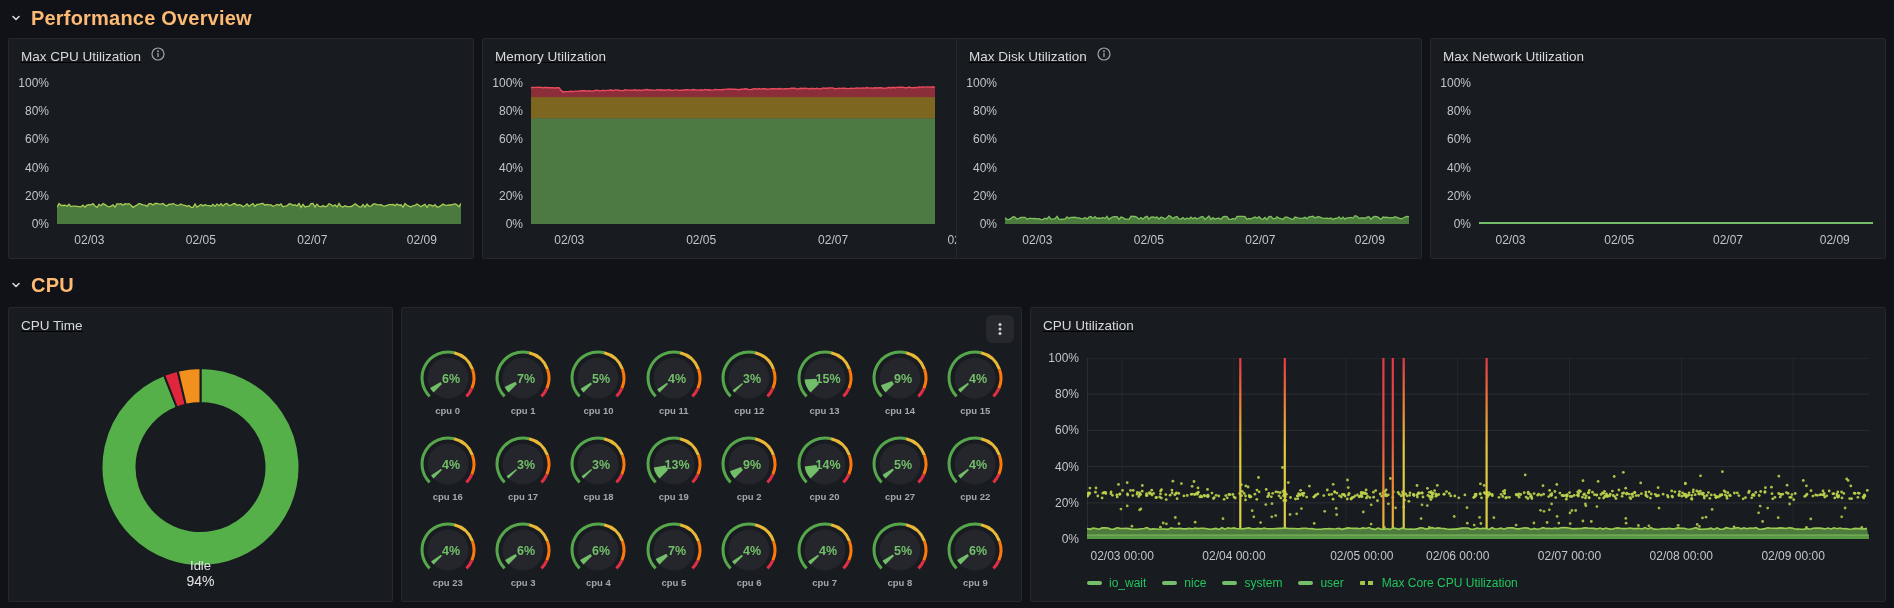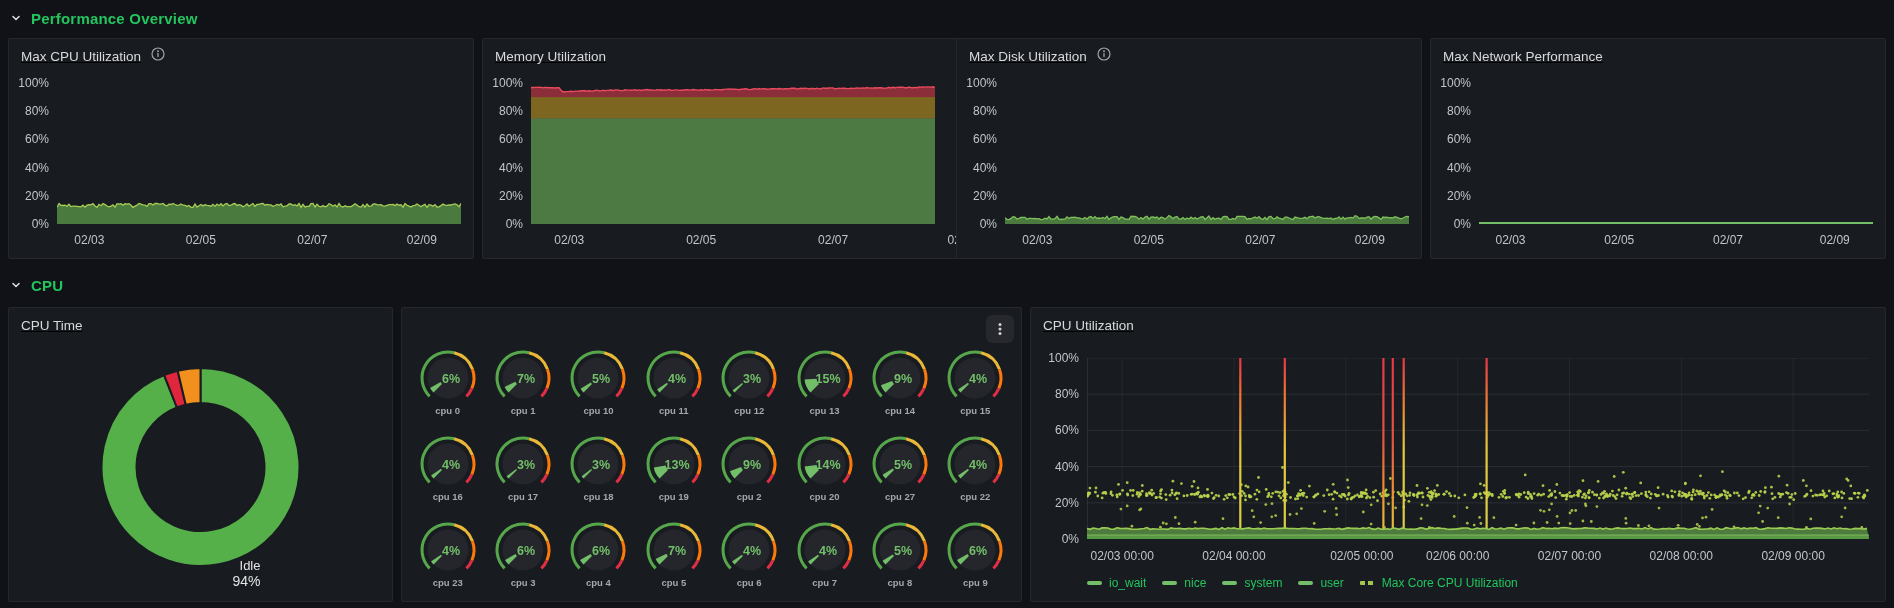--- a/index.html
+++ b/index.html
@@ -1,21 +1,21 @@
 <!DOCTYPE html>
 <html><head>
 <meta charset="utf-8">
 <style>
   * { box-sizing: border-box; margin: 0; padding: 0; }
   html,body { background:#111217; }
   body { font-family:"Liberation Sans", sans-serif; }
   .dashboard { position:relative; width:1894px; height:608px; background:#111217; overflow:hidden; }
 
   .section-header { position:absolute; display:flex; align-items:center; gap:9px; height:26px; cursor:pointer; }
-  .section-header .sec-title { color:#22c55e; font-size:15px; font-weight:700; letter-spacing:.2px; }
+  .section-header .sec-title { color:#fdba74; font-size:20px; font-weight:700; letter-spacing:.2px; }
 
   .panel { position:absolute; background:#181b1f; border:1px solid #25272c; border-radius:2px; }
   .panel-header { position:absolute; left:12px; top:7px; right:40px; display:flex; align-items:center; gap:10px; height:20px;text-decoration:underline; }
   .panel-title { color:#d8d9da; font-size:13.5px; font-weight:500; white-space:nowrap; cursor:pointer; }
 
   .yaxis { position:absolute; }
   .ytick { position:absolute; right:0; color:#c2c5cc; font-size:12px; line-height:14px; text-align:right; width:100%; }
   .plot  { position:absolute; }
   .plot svg { display:block; }
   .xaxis { position:absolute; height:16px; }
@@ -137,21 +137,21 @@
     <div class="xaxis" style="left:48px; right:12px; bottom:9px;">
         <span class="xtick" style="left: 8%;">02/03</span>
         <span class="xtick" style="left: 35.6%;">02/05</span>
         <span class="xtick" style="left: 63.2%;">02/07</span>
         <span class="xtick" style="left: 90.3%;">02/09</span>
       </div>
   </div>
 
   <div class="panel" id="panel-max_network" style="left:1430px; top:38px; width:456px; height:221px;">
     <div class="panel-header">
-      <span class="panel-title">Max Network Performance</span>
+      <span class="panel-title">Max Network Utilization</span>
     </div>
     <div class="yaxis" style="left:0; width:40px; top:44px; bottom:34px;">
         <span class="ytick" style="top: calc(0% - 7px);">100%</span>
         <span class="ytick" style="top: calc(20% - 7px);">80%</span>
         <span class="ytick" style="top: calc(40% - 7px);">60%</span>
         <span class="ytick" style="top: calc(60% - 7px);">40%</span>
         <span class="ytick" style="top: calc(80% - 7px);">20%</span>
         <span class="ytick" style="top: calc(100% - 7px);">0%</span>
       </div>
     <div class="plot" style="left:48px; right:12px; top:44px; bottom:34px;">
@@ -176,21 +176,21 @@
 
   <div class="panel" id="panel-cpu_time" style="left:8px; top:307px; width:385px; height:295px;">
     <div class="panel-header">
       <span class="panel-title">CPU Time</span>
     </div>
     <div class="donut-wrap"><svg width="383" height="263" viewBox="0 0 383 263">
           <path d="M191.5 30 A99 99 0 1 1 155.05566928421698 36.95212789706308 L167.94002862818067 69.49430490315189 A64 64 0 1 0 191.5 65 Z" fill="#55b04a" stroke="#181b1f" stroke-width="2"></path>
           <path d="M155.05566928421698 36.95212789706308 A99 99 0 0 1 168.69144675901754 32.663247412769465 L176.7550766926982 66.7216952971439 A64 64 0 0 0 167.94002862818067 69.49430490315189 Z" fill="#e0263c" stroke="#181b1f" stroke-width="2"></path>
           <path d="M168.69144675901754 32.663247412769465 A99 99 0 0 1 191.49999999999997 30 L191.5 65 A64 64 0 0 0 176.7550766926982 66.7216952971439 Z" fill="#f2901d" stroke="#181b1f" stroke-width="2"></path>
         </svg></div>
-    <div class="donut-center-label" style="top:250px; width:120px;text-align:right;">
+    <div class="donut-center-label" style="top:250px; width:120px;">
       <div class="dl1">Idle</div>
       <div class="dl2">94%</div>
     </div>
   </div>
 
   <div class="panel" id="panel-cpu_cores" style="left:401px; top:307px; width:621px; height:295px;">
     <div class="kebab">
       <svg width="16" height="16" viewBox="0 0 16 16">
         <circle cx="8" cy="3.5" r="1.5" fill="#cfd1d6"></circle>
           <circle cx="8" cy="8" r="1.5" fill="#cfd1d6"></circle>

